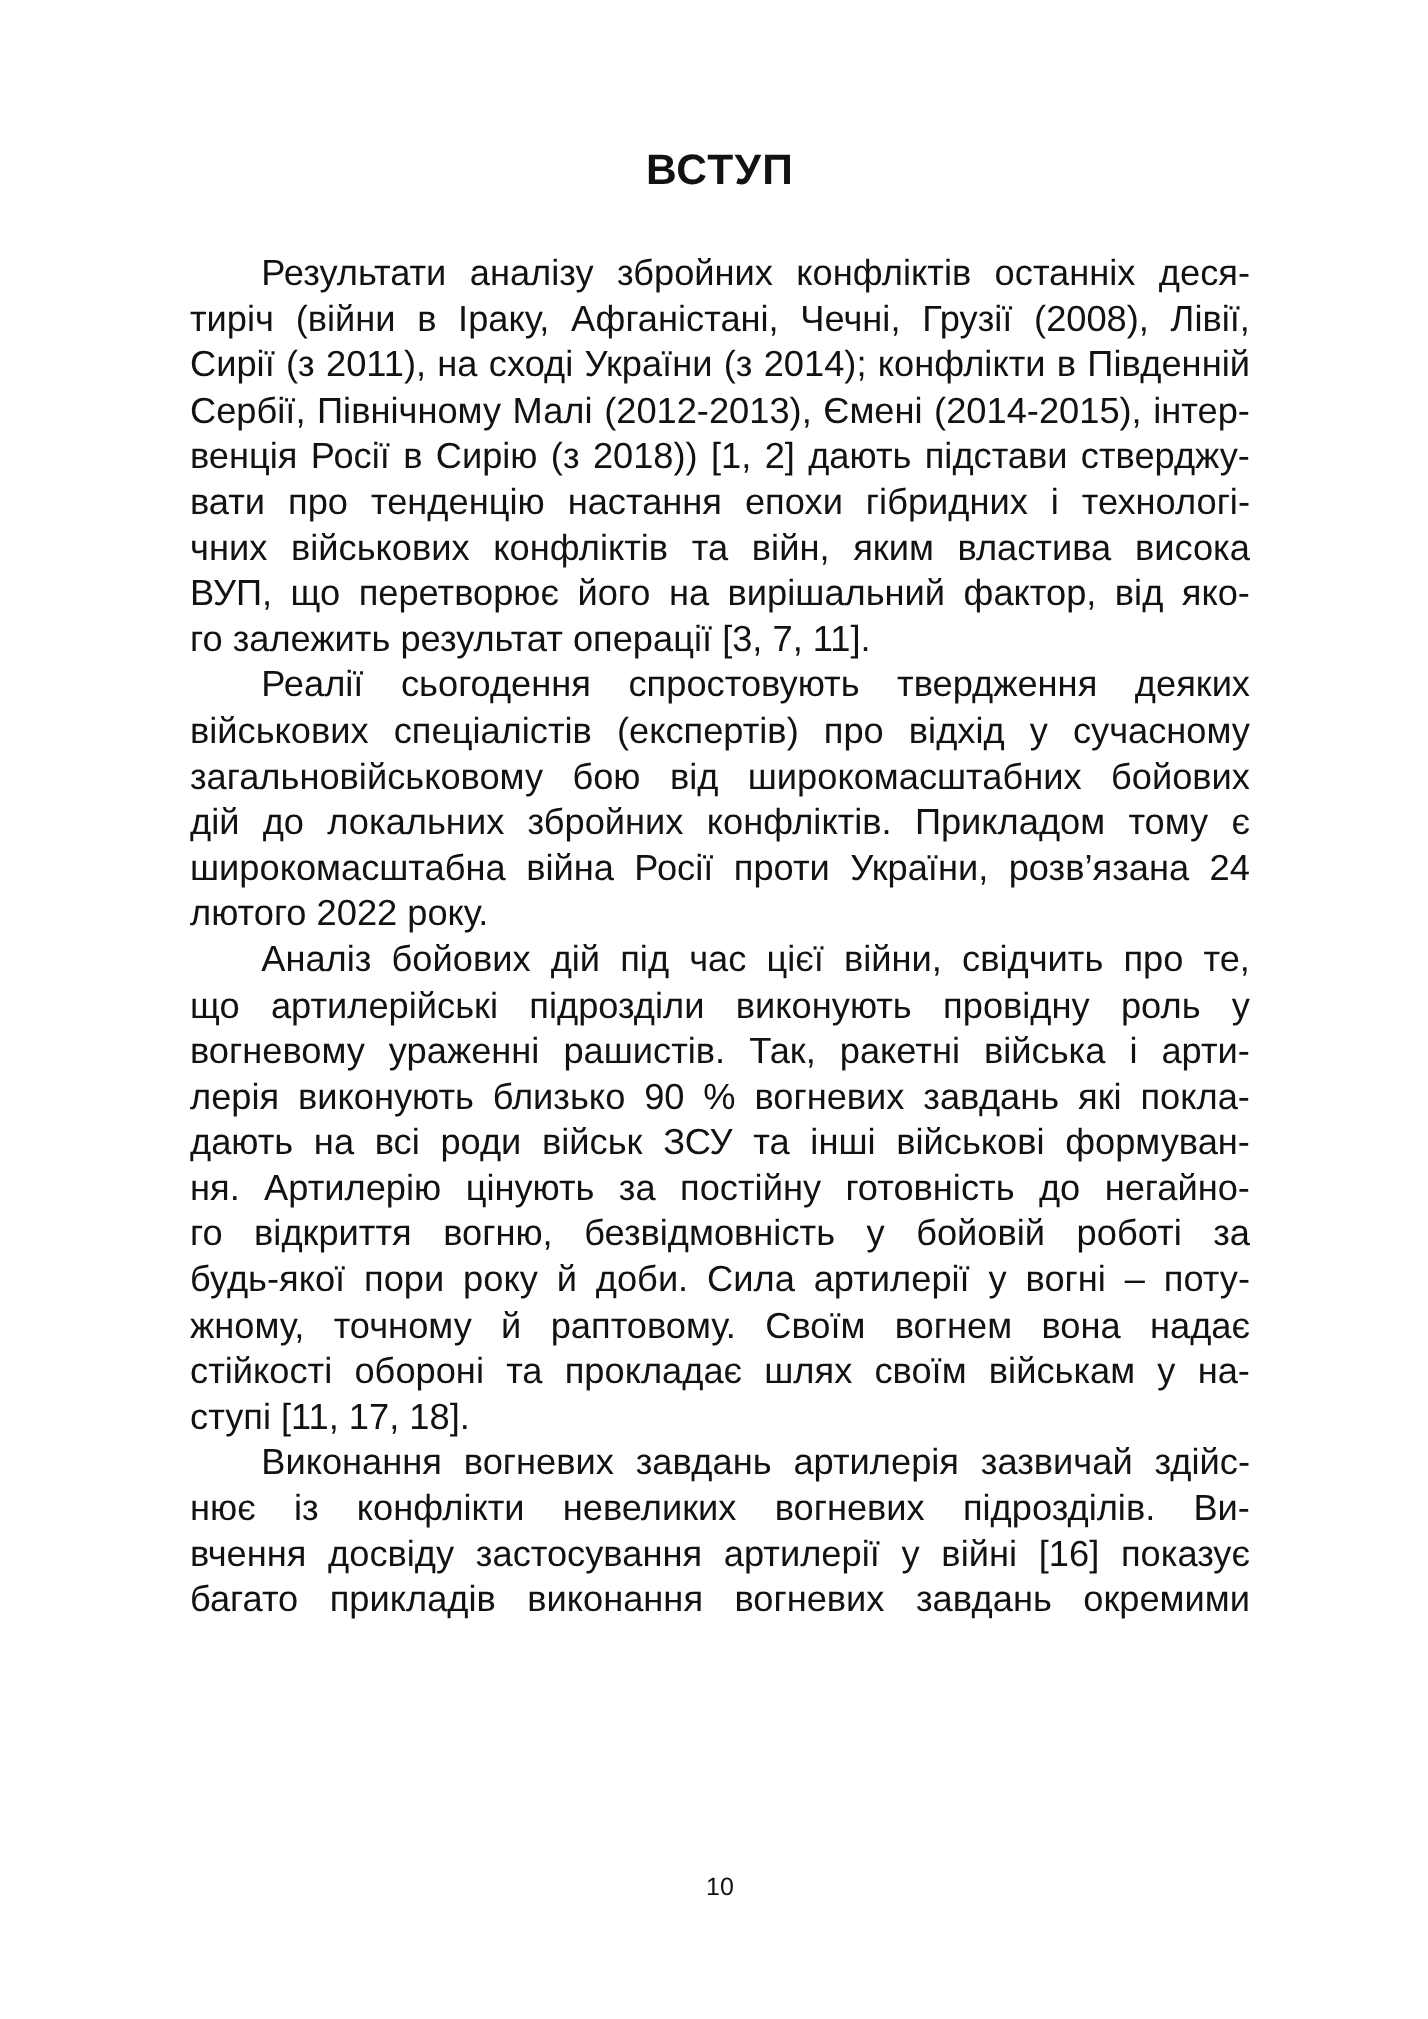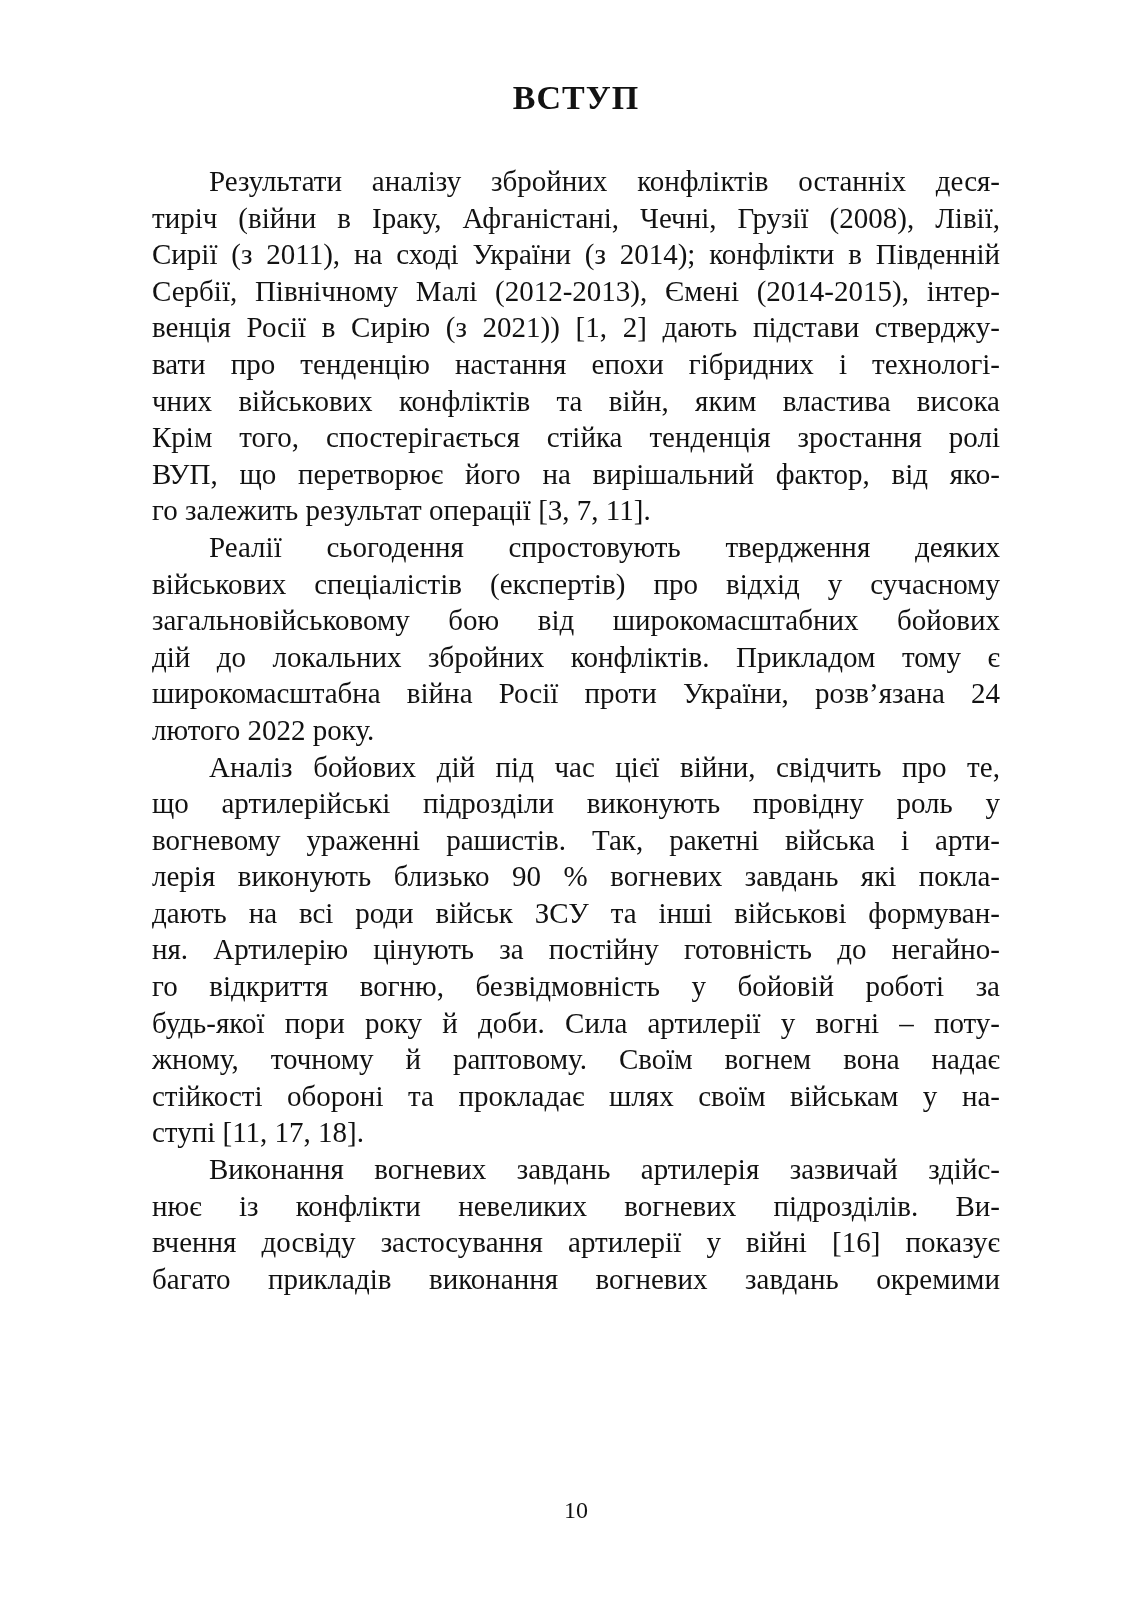--- a/index.html
+++ b/index.html
@@ -7,22 +7,22 @@
     padding: 0;
     background: #ffffff;
   }
   .page {
     position: relative;
     width: 1142px;
     height: 1615px;
     box-sizing: border-box;
     background: #ffffff;
     color: #121212;
-    font-family: Liberation Serif, serif;
-    padding: 80px 142px 0 152px;
+    font-family: Liberation Sans, sans-serif;
+    padding: 118px 142px 0 152px;
     overflow: hidden;
   }
   .title {
     font-size: 34px;
     line-height: 36px;
     font-weight: bold;
     text-align: center;
     letter-spacing: 1px;
     margin: 0 0 47px 0;
   }
@@ -46,21 +46,21 @@
   .line.plain {
     display: block;
     text-align: left;
   }
   .page-number {
     position: absolute;
     left: 152px;
     right: 142px;
     top: 1492px;
     text-align: center;
-    font-size: 24px;
+    font-size: 20px;
     line-height: 36px;
   }
 </style>
 </head>
 <body>
 
 <div class="page">
   <h1 class="title">ВСТУП</h1>
 
   <div class="body">
@@ -105,21 +105,21 @@
           <span>Ємені</span>
           <span>(2014-2015),</span>
           <span>інтер-</span>
         </div>
         <div class="line">
           <span>венція</span>
           <span>Росії</span>
           <span>в</span>
           <span>Сирію</span>
           <span>(з</span>
-          <span>2021))</span>
+          <span>2018))</span>
           <span>[1,</span>
           <span>2]</span>
           <span>дають</span>
           <span>підстави</span>
           <span>стверджу-</span>
         </div>
         <div class="line">
           <span>вати</span>
           <span>про</span>
           <span>тенденцію</span>
@@ -131,29 +131,20 @@
         </div>
         <div class="line">
           <span>чних</span>
           <span>військових</span>
           <span>конфліктів</span>
           <span>та</span>
           <span>війн,</span>
           <span>яким</span>
           <span>властива</span>
           <span>висока</span>
-        </div>
-        <div class="line">
-          <span>Крім</span>
-          <span>того,</span>
-          <span>спостерігається</span>
-          <span>стійка</span>
-          <span>тенденція</span>
-          <span>зростання</span>
-          <span>ролі</span>
         </div>
         <div class="line">
           <span>ВУП,</span>
           <span>що</span>
           <span>перетворює</span>
           <span>його</span>
           <span>на</span>
           <span>вирішальний</span>
           <span>фактор,</span>
           <span>від</span>

